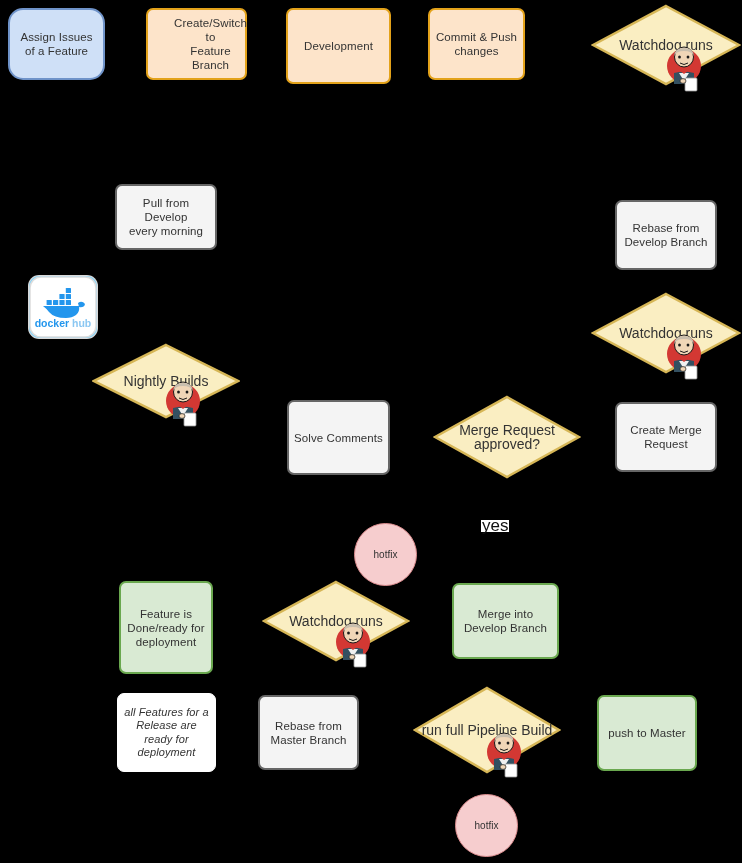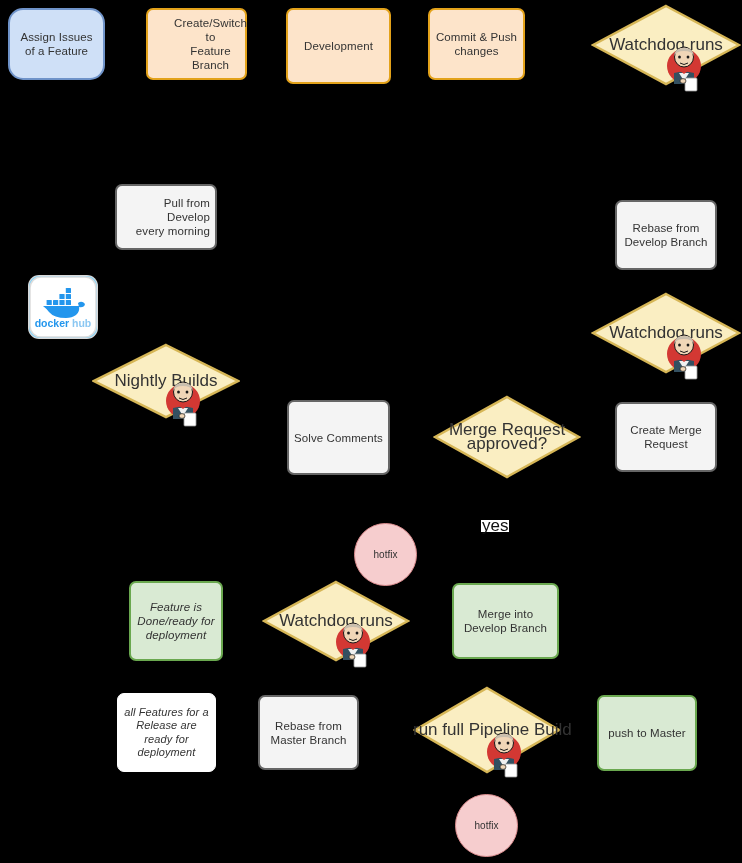--- a/index.html
+++ b/index.html
@@ -57,21 +57,21 @@
     height: 100%;
   }
   .diamond-label {
     position: absolute;
     left: 0;
     width: 100%;
     top: 50%;
     transform: translateY(-50%);
     text-align: center;
     color: #333333;
-    font-size: 17px;
+    font-size: 14px;
     line-height: 14px;
     pointer-events: none;
     white-space: nowrap;
   }
 
   
   .circle {
     position: absolute;
     border-radius: 50%;
     background: #f6cdce;
@@ -145,21 +145,21 @@
       <path d="M13.5 16 Q13 8 23 8 Q33 8 32.5 16 Q31 11 23 11 Q15 11 13.5 16 Z" fill="#c9bfae"></path>
       <ellipse cx="18.5" cy="17" rx="1.4" ry="1.6" fill="#1a1a1a"></ellipse>
       <ellipse cx="27" cy="17" rx="1.4" ry="1.6" fill="#1a1a1a"></ellipse>
       <path d="M19 23 Q23 26 27 23" stroke="#1a1a1a" stroke-width="1" fill="none"></path>
       <path d="M19 31 L23 34 L27 31 L25 29 L21 29 Z" fill="#d33833"></path>
       <rect x="24" y="38" width="12" height="13" rx="1" fill="#ffffff" stroke="#9a9a9a" stroke-width="0.8"></rect>
       <ellipse cx="22" cy="41" rx="3" ry="2.4" fill="#f0d6b7" stroke="#1a1a1a" stroke-width="0.7"></ellipse>
     </svg>
   </div>
 
-  <div class="node box box-gray" style="left: 115px; top: 184px; width: 102px; height: 66px; background: rgb(244, 244, 244); border-color: rgb(102, 102, 102); color: rgb(51, 51, 51); text-align: right;">
+  <div class="node box box-gray" style="left: 115px; top: 184px; width: 102px; height: 66px; background: rgb(244, 244, 244); border-color: rgb(102, 102, 102); color: rgb(51, 51, 51);">
     <span>Pull from Develop<br>every morning</span>
   </div>
 
   <div class="node box box-gray" style="left:615px; top:200px; width:102px; height:70px;">
     <span>Rebase from<br>Develop Branch</span>
   </div>
 
   <div class="dockerhub" style="left:29px; top:276px; width:68px; height:62px;">
     <svg viewBox="0 0 68 62" width="68" height="62">
       <rect x="1" y="1" width="66" height="60" rx="11" fill="#ffffff" stroke="#dcdcdc" stroke-width="1.5"></rect>
@@ -234,21 +234,21 @@
   <div class="node box box-gray" style="left: 615px; top: 402px; width: 102px; height: 70px; background: rgb(244, 244, 244); border-color: rgb(102, 102, 102); color: rgb(51, 51, 51);">
     <span>Create Merge<br>Request</span>
   </div>
 
   <div class="circle" style="left: 354px; top: 523px; width: 63px; height: 63px; background: rgb(246, 205, 206); border-color: rgb(217, 138, 140); color: rgb(51, 51, 51);">
     <span>hotfix</span>
   </div>
 
   <div class="edge-label" style="left:481px; top:520px;">yes</div>
 
-  <div class="node box box-green" style="left:129px; top:581px; width:94px; height:80px;font-style:italic;">
+  <div class="node box box-green" style="left:119px; top:581px; width:94px; height:93px;">
     <span>Feature is<br>Done/ready for<br>deployment</span>
   </div>
 
   <div class="diamond-wrap" style="left:262px; top:580px; width:148px; height:82px;">
     <svg class="diamond-shape" viewBox="0 0 148 82" preserveAspectRatio="none">
       <polygon points="74,2 146,41 74,80 2,41" fill="#faeec2" stroke="#d6b656" stroke-width="2.5"></polygon>
     </svg>
     <div class="diamond-label" style="color: rgb(51, 51, 51);">Watchdog runs</div>
     <svg class="jenkins" viewBox="0 0 46 52" style="left:68px; top:36px;">
       <circle cx="23" cy="26" r="17" fill="#d33833"></circle>

